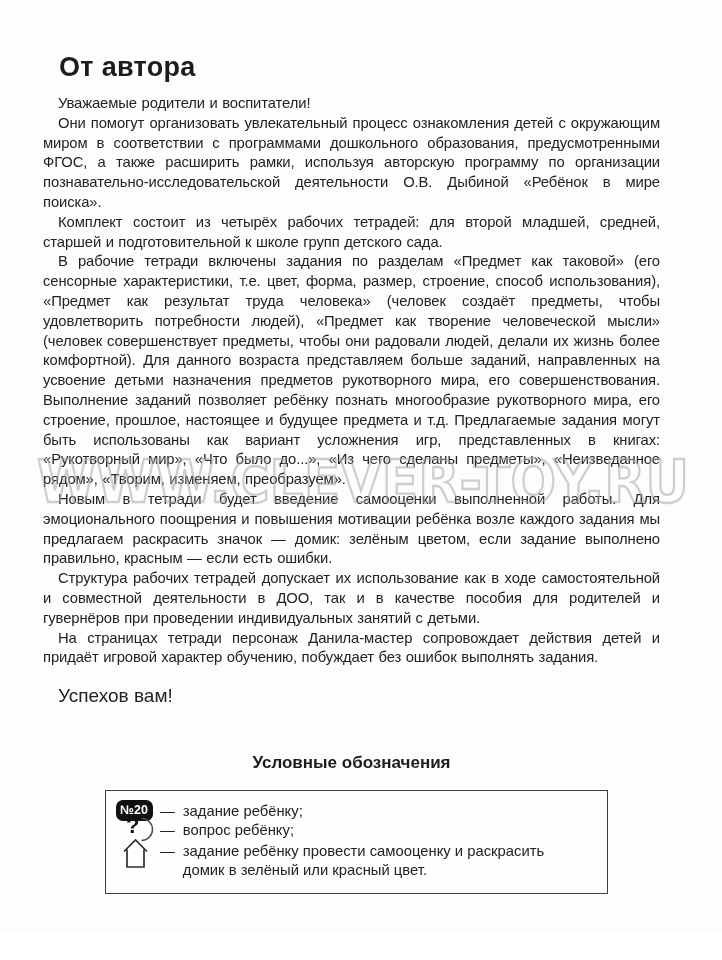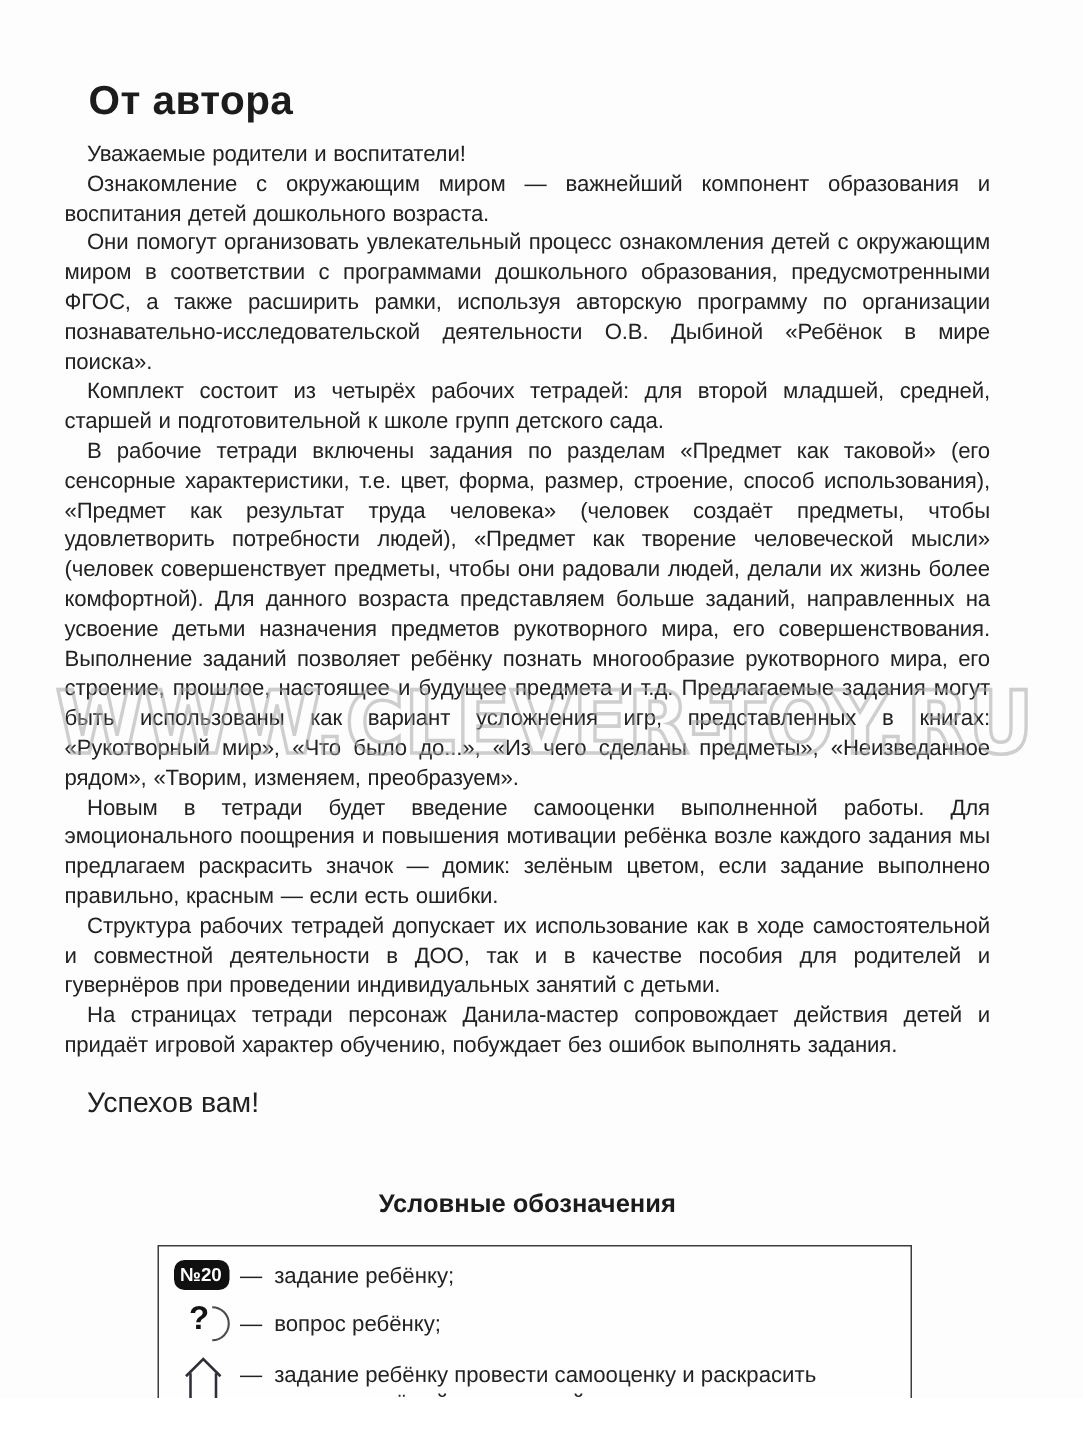--- a/index.html
+++ b/index.html
@@ -49,21 +49,20 @@
   }
   .legend-box {
     box-sizing:border-box;
     margin:17px 0 0 62px;
     width:503px;
     border:1.5px solid #3d3d3d;
     background:#fefefe;
     padding:11px 12px 13px 10px;
     display:flex;
     flex-direction:column;
-    gap:13px;
   }
   .legend-row {
     display:flex;
     align-items:flex-start;
     font-size:14.8px;
     line-height:19px;
   }
   .icon-cell {
     flex:0 0 44px;
     display:flex;
@@ -105,21 +104,20 @@
 </style>
 </head>
 <body>
 
 <div class="page">
   <div class="content">
 
     <h1 class="doc-title">От автора</h1>
 
     <p class="body-par">Уважаемые родители и воспитатели!</p>
-    <p class="body-par">Ознакомление с окружающим миром — важнейший компонент образования и воспитания детей дошкольного возраста.</p>
     <p class="body-par">Они помогут организовать увлекательный процесс ознакомления детей с окружающим миром в соответствии с программами дошкольного образования, предусмотренными ФГОС, а также расширить рамки, используя авторскую программу по организации познавательно-исследовательской деятельности О.В. Дыбиной «Ребёнок в мире поиска».</p>
     <p class="body-par">Комплект состоит из четырёх рабочих тетрадей: для второй младшей, средней, старшей и подготовительной к школе групп детского сада.</p>
     <p class="body-par">В рабочие тетради включены задания по разделам «Предмет как таковой» (его сенсорные характеристики, т.е. цвет, форма, размер, строение, способ использования), «Предмет как результат труда человека» (человек создаёт предметы, чтобы удовлетворить потребности людей), «Предмет как творение человеческой мысли» (человек совершенствует предметы, чтобы они радовали людей, делали их жизнь более комфортной). Для данного возраста представляем больше заданий, направленных на усвоение детьми назначения предметов рукотворного мира, его совершенствования. Выполнение заданий позволяет ребёнку познать многообразие рукотворного мира, его строение, прошлое, настоящее и будущее предмета и т.д. Предлагаемые задания могут быть использованы как вариант усложнения игр, представленных в книгах: «Рукотворный мир», «Что было до...», «Из чего сделаны предметы», «Неизведанное рядом», «Творим, изменяем, преобразуем».</p>
     <p class="body-par">Новым в тетради будет введение самооценки выполненной работы. Для эмоционального поощрения и повышения мотивации ребёнка возле каждого задания мы предлагаем раскрасить значок — домик: зелёным цветом, если задание выполнено правильно, красным — если есть ошибки.</p>
     <p class="body-par">Структура рабочих тетрадей допускает их использование как в ходе самостоятельной и совместной деятельности в ДОО, так и в качестве пособия для родителей и гувернёров при проведении индивидуальных занятий с детьми.</p>
     <p class="body-par">На страницах тетради персонаж Данила-мастер сопровождает действия детей и придаёт игровой характер обучению, побуждает без ошибок выполнять задания.</p>
 
     <p class="closing">Успехов вам!</p>
 
     <div class="legend-title">Условные обозначения</div>

